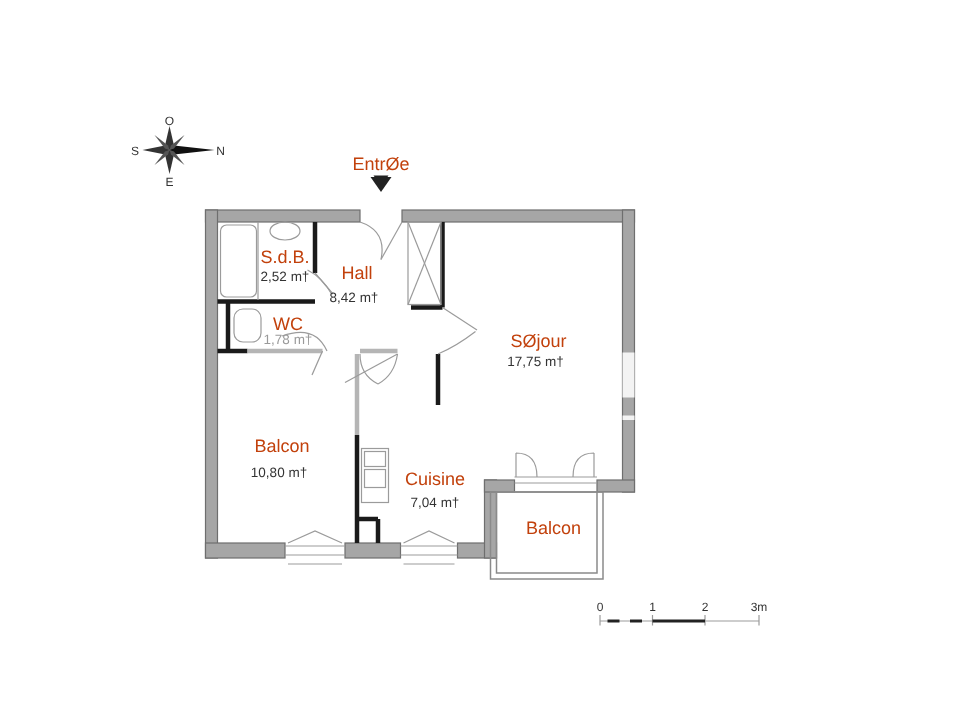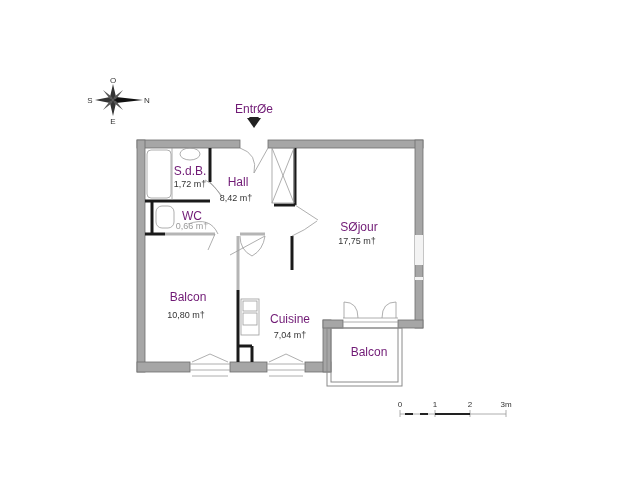--- a/index.html
+++ b/index.html
@@ -1,18 +1,18 @@
 <!DOCTYPE html>
 <html><head>
 <meta charset="utf-8">
 <style>
   html, body { margin:0; padding:0; background:#ffffff; }
   body { width:640px; height:480px; position:relative; overflow:hidden; font-family:"Liberation Sans", sans-serif; }
   svg { position:absolute; left:0; top:0; }
-  .lbl { position:absolute; color:#701a75; white-space:nowrap; transform:translateX(-50%); }
+  .lbl { position:absolute; color:#c2410c; white-space:nowrap; transform:translateX(-50%); }
   .room { font-size:12px; }
   .area { font-size:9px; color:#333; }
   .area.light { color:#9a9a9a; }
   .small { font-size:8px; color:#333; }
 </style>
 </head>
 <body>
 
 <svg width="640" height="480" viewBox="0 0 640 480">
 
@@ -133,27 +133,27 @@
 </svg>
 
 <div class="lbl small" style="left:113px; top:76px;">O</div>
 <div class="lbl small" style="left:90px; top:96px;">S</div>
 <div class="lbl small" style="left:147px; top:96px;">N</div>
 <div class="lbl small" style="left:113px; top:117px;">E</div>
 
 <div class="lbl room" style="left:254px; top:102px;">EntrØe</div>
 
 <div class="lbl room" style="left:190px; top:164px;">S.d.B.</div>
-<div class="lbl area" style="left:190px; top:179px;">1,72 m†</div>
+<div class="lbl area" style="left:190px; top:179px;">2,52 m†</div>
 
 <div class="lbl room" style="left:238px; top:175px;">Hall</div>
 <div class="lbl area" style="left:236px; top:193px;">8,42 m†</div>
 
 <div class="lbl room" style="left:192px; top:209px;">WC</div>
-<div class="lbl area light" style="left:192px; top:221px;">0,66 m†</div>
+<div class="lbl area light" style="left:192px; top:221px;">1,78 m†</div>
 
 <div class="lbl room" style="left:359px; top:220px;">SØjour</div>
 <div class="lbl area" style="left:357px; top:236px;">17,75 m†</div>
 
 <div class="lbl room" style="left:188px; top:290px;">Balcon</div>
 <div class="lbl area" style="left:186px; top:310px;">10,80 m†</div>
 
 <div class="lbl room" style="left:290px; top:312px;">Cuisine</div>
 <div class="lbl area" style="left:290px; top:330px;text-align:right;">7,04 m†</div>
 

